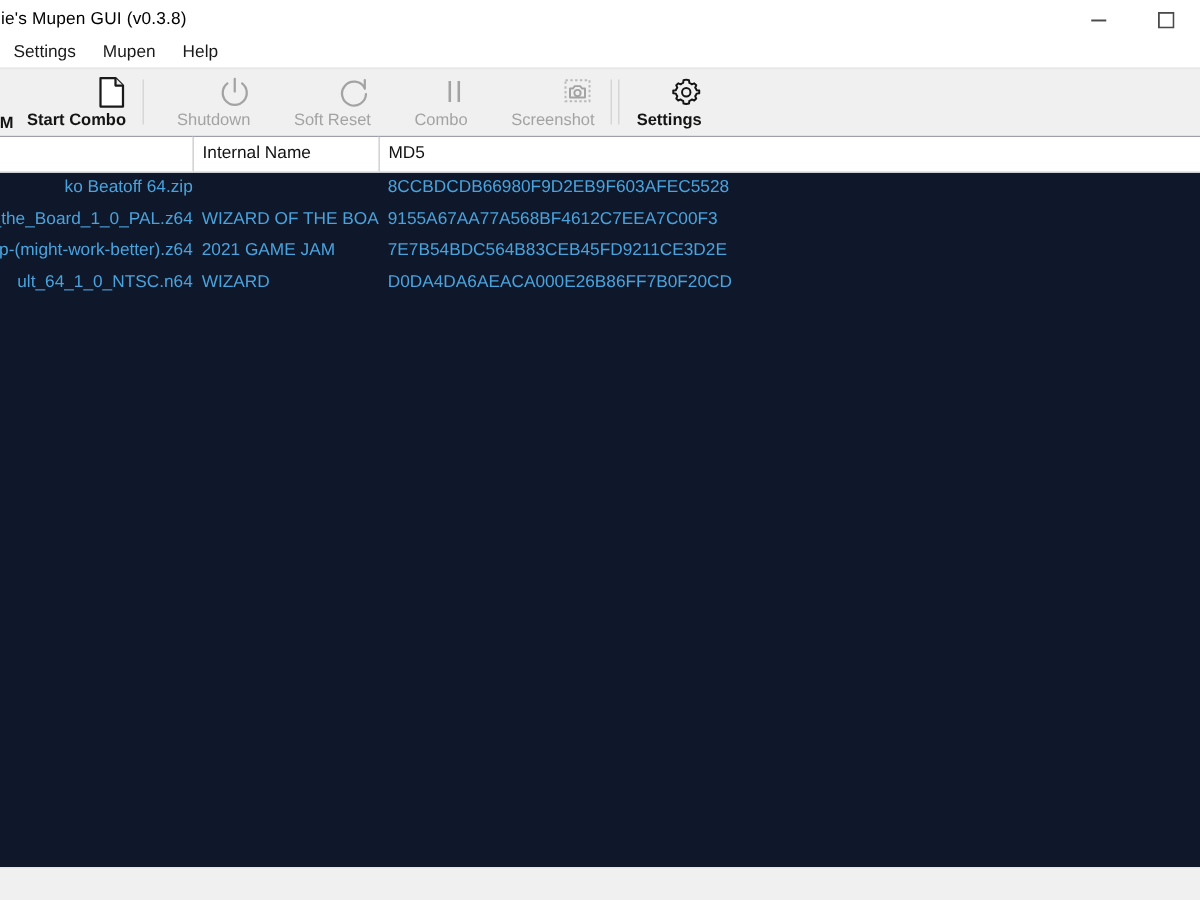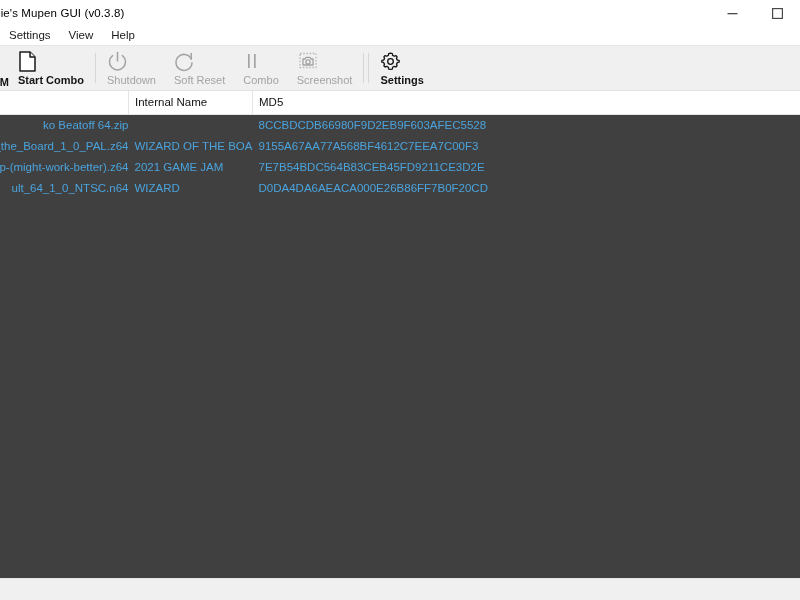--- a/index.html
+++ b/index.html
@@ -86,42 +86,42 @@
     border-bottom: 1px solid #e2e2e2;
     display: flex;
     align-items: stretch;
     padding-left: 0px;
     box-sizing: border-box;
     position: relative;
   }
   .tb-btn {
     display: flex;
     flex-direction: column;
-    align-items: flex-start;
+    align-items: flex-end;
     justify-content: center;
     padding: 2px 9px 1px 9px;
     min-width: 44px;
     box-sizing: border-box;
     background: transparent;
   }
   .tb-icon {
     height: 22px;
     display: flex;
     align-items: center;
     justify-content: center;
     margin-bottom: 1px;
   }
   .tb-icon svg { display: block; }
   .tb-label {
     font-size: 11px;
     color: #141414;
     white-space: nowrap;
     line-height: 13px;
   }
-  .tb-btn.disabled .tb-label { color: #a3a3a3; }
+  .tb-btn.disabled .tb-label { color: #a3a3a3; margin-left: 11px; }
   .tb-sep {
     width: 1px;
     background: #d6d6d6;
     margin: 7px 2px;
   }
   
   #tb-btn-open-rom {
     padding-left: 0;
     padding-right: 0;
     min-width: 0;
@@ -133,21 +133,21 @@
   #tb-btn-open-rom .tb-label {
     margin-left: -26px;
     font-weight: bold;
   }
   #tb-btn-start-combo .tb-label { font-weight: bold; }
   #tb-btn-settings .tb-label { font-weight: bold; }
 
   
   #rom-list {
     flex: 1 1 auto;
-    background: #404040;
+    background: #0f172a;
     overflow: hidden;
     position: relative;
   }
   table#rom-table {
     border-collapse: collapse;
     table-layout: fixed;
     width: 100%;
     margin: 0;
   }
   #rom-table th {
@@ -233,21 +233,21 @@
         <svg width="11" height="11" viewBox="0 0 11 11">
           <rect x="0.6" y="0.6" width="9.8" height="9.8" fill="none" stroke="#4a4a4a" stroke-width="1.2"></rect>
         </svg>
       </div>
     </div>
   </div>
 
   <div id="menu-bar">
 
     <span class="menu-item">Settings</span>
-    <span class="menu-item">View</span>
+    <span class="menu-item">Mupen</span>
     <span class="menu-item">Help</span>
   </div>
 
   <div id="toolbar">
 
     <div class="tb-btn" id="tb-btn-open-rom">
 
       <span class="tb-label">M</span>
     </div>
 

